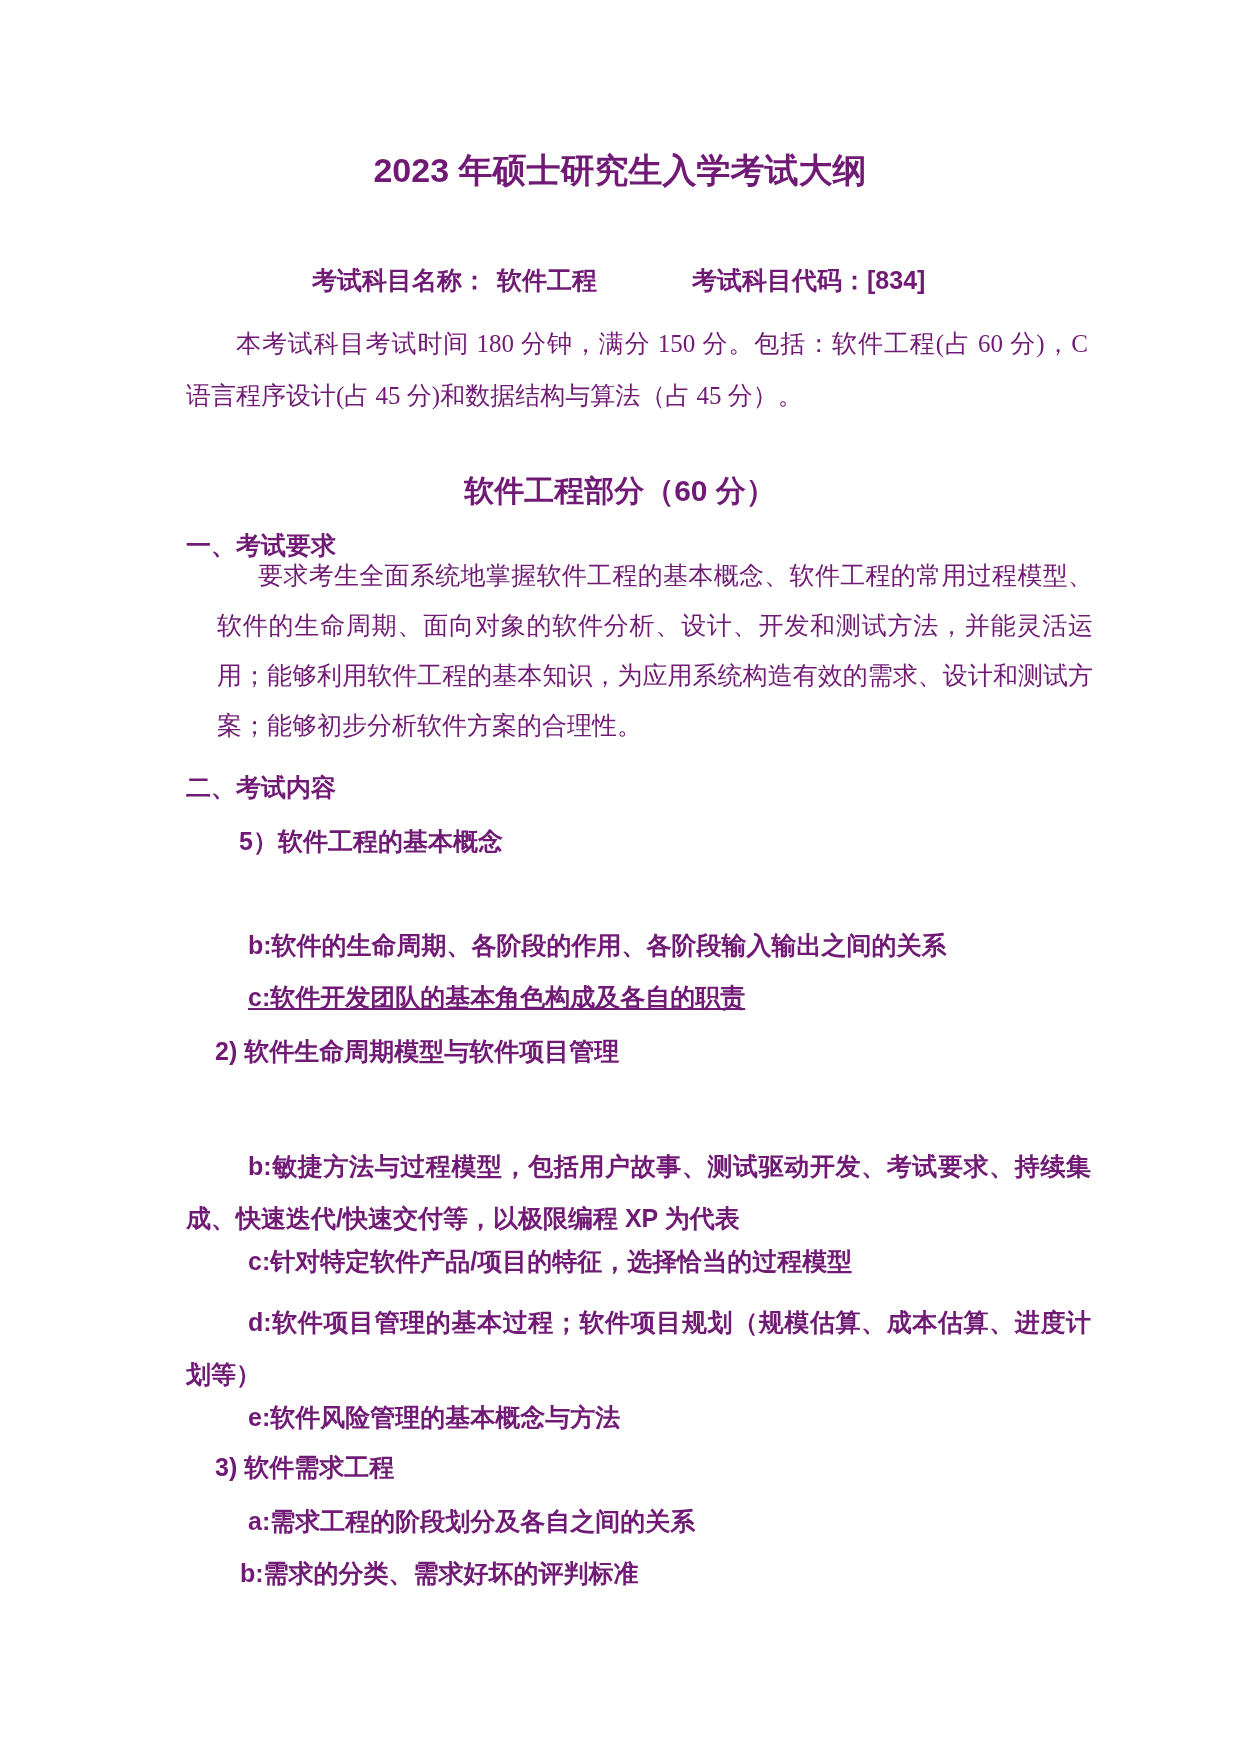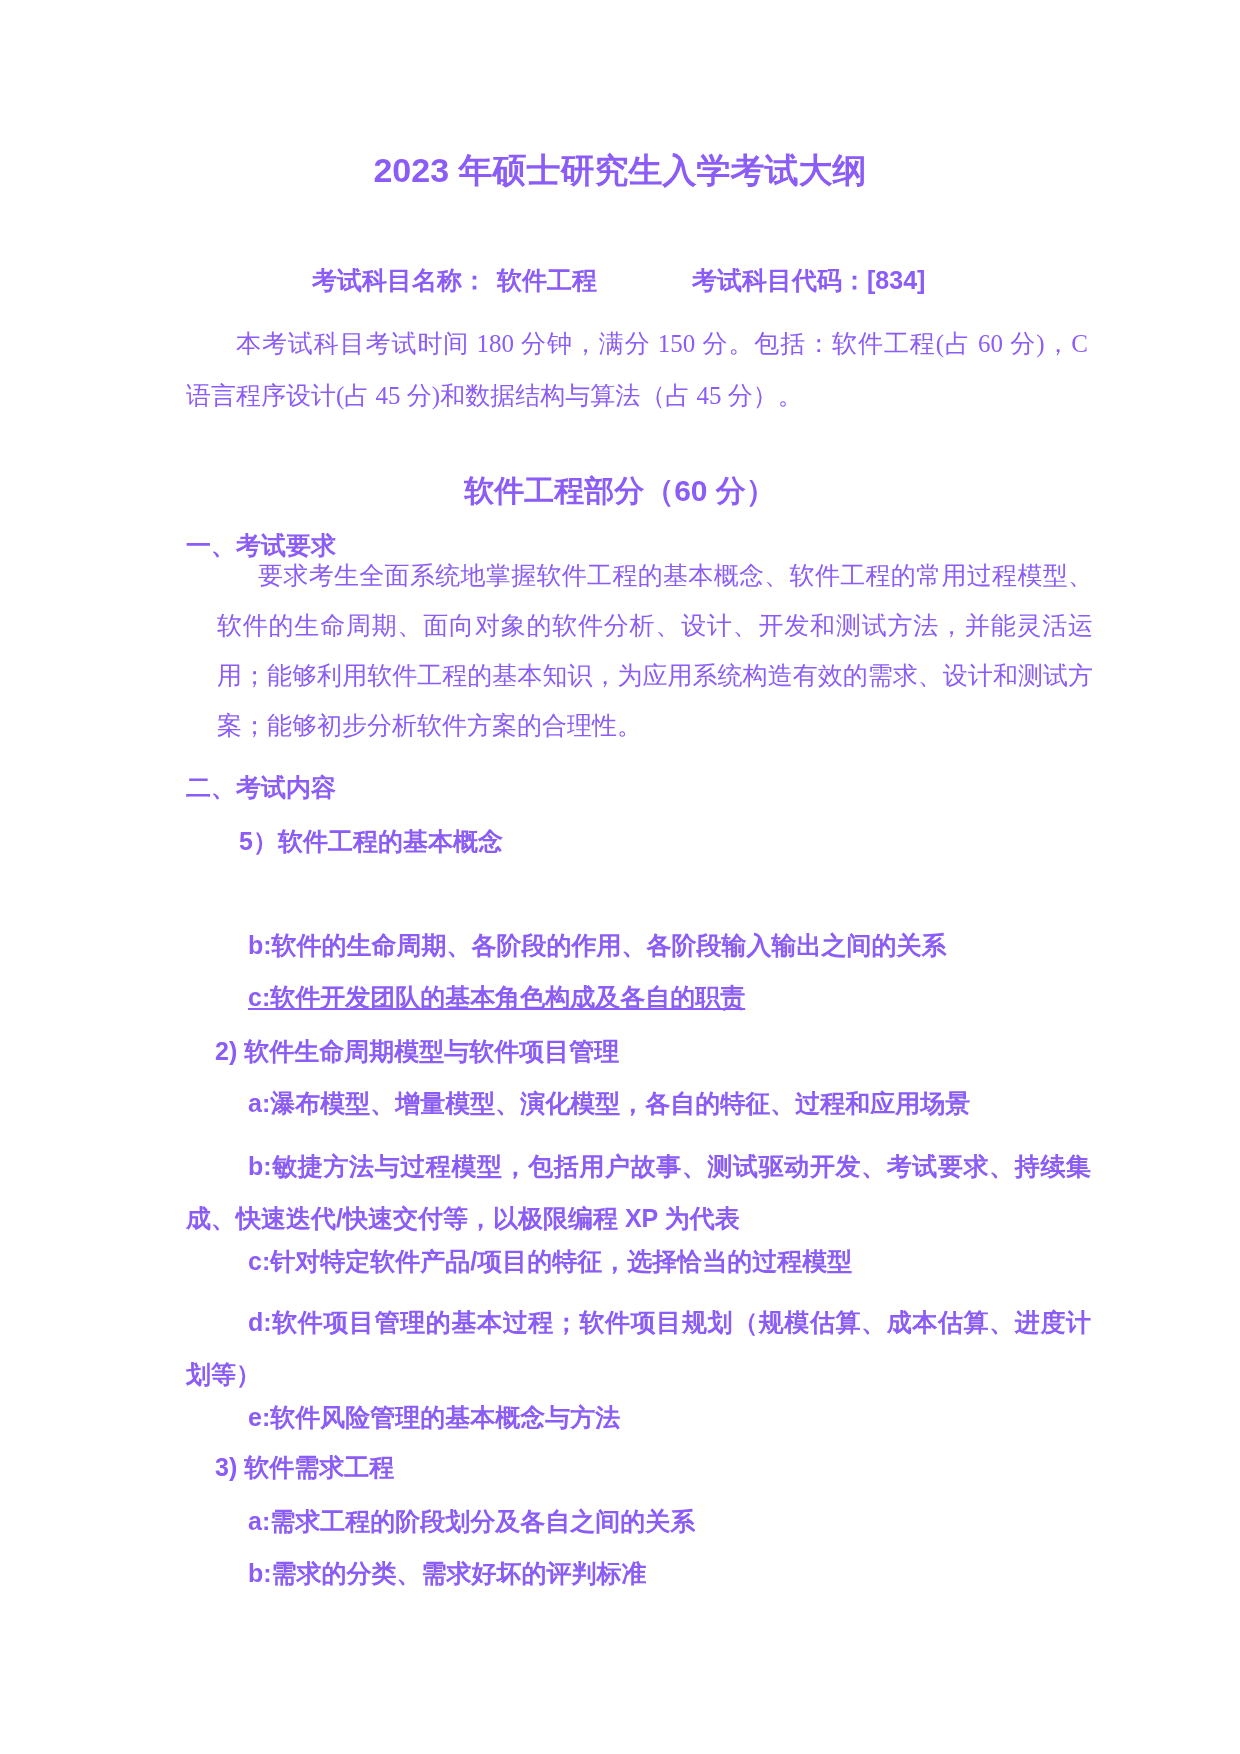--- a/index.html
+++ b/index.html
@@ -1,21 +1,21 @@
 <!DOCTYPE html>
 <html lang="zh"><head>
 <meta charset="utf-8">
 <style>
   html, body { margin: 0; padding: 0; background: #ffffff; }
   .page {
     position: relative;
     width: 1240px;
     height: 1754px;
     background: #ffffff;
-    color: #8b5cf6;
+    color: #701a75;
     overflow: hidden;
     font-family: "Liberation Serif", "DejaVu Serif", serif;
   }
   .abs { position: absolute; }
   .serif {
     font-family: "Liberation Serif", "DejaVu Serif", serif;
     font-weight: 400;
   }
   .hei {
     font-family: "Liberation Sans", "DejaVu Sans", sans-serif;
@@ -82,21 +82,21 @@
   }
   .s1a { top: 876px;  left: 248px; }
   .s1b { top: 928px;  left: 248px; }
   .s1c { top: 980px;  left: 248px; text-decoration: underline; }
   .s2a { top: 1086px; left: 248px; }
   .s2b { top: 1140px; }
   .s2c { top: 1244px; left: 248px; }
   .s2d { top: 1296px; }
   .s2e { top: 1400px; left: 248px; }
   .s3a { top: 1504px; left: 248px; }
-  .s3b { top: 1556px; left: 248px; text-align: right; }
+  .s3b { top: 1556px; left: 240px; text-align: right; }
 </style>
 </head>
 <body>
 
 <div class="page">
 
   <h1 class="abs doc-title hei">2023 年硕士研究生入学考试大纲</h1>
 
   <div class="abs subject-line hei">
     <span>考试科目名称：</span><span class="name-value">软件工程</span><span class="code-label">考试科目代码：</span><span>[834]</span>
@@ -114,21 +114,20 @@
 
   <div class="abs item-heading item1 hei">5）软件工程的基本概念</div>
 
 
   <div class="abs subitem s1b hei-mid">b:软件的生命周期、各阶段的作用、各阶段输入输出之间的关系</div>
 
   <div class="abs subitem s1c hei-mid">c:软件开发团队的基本角色构成及各自的职责</div>
 
   <div class="abs item-heading item2 hei">2) 软件生命周期模型与软件项目管理</div>
 
-  <div class="abs subitem s2a hei-mid">a:瀑布模型、增量模型、演化模型，各自的特征、过程和应用场景</div>
 
   <div class="abs wrapitem s2b hei-mid">b:敏捷方法与过程模型，包括用户故事、测试驱动开发、考试要求、持续集成、快速迭代/快速交付等，以极限编程 XP 为代表</div>
 
   <div class="abs subitem s2c hei-mid">c:针对特定软件产品/项目的特征，选择恰当的过程模型</div>
 
   <div class="abs wrapitem s2d hei-mid">d:软件项目管理的基本过程；软件项目规划（规模估算、成本估算、进度计划等）</div>
 
   <div class="abs subitem s2e hei-mid">e:软件风险管理的基本概念与方法</div>
 
   <div class="abs item-heading item3 hei">3) 软件需求工程</div>

